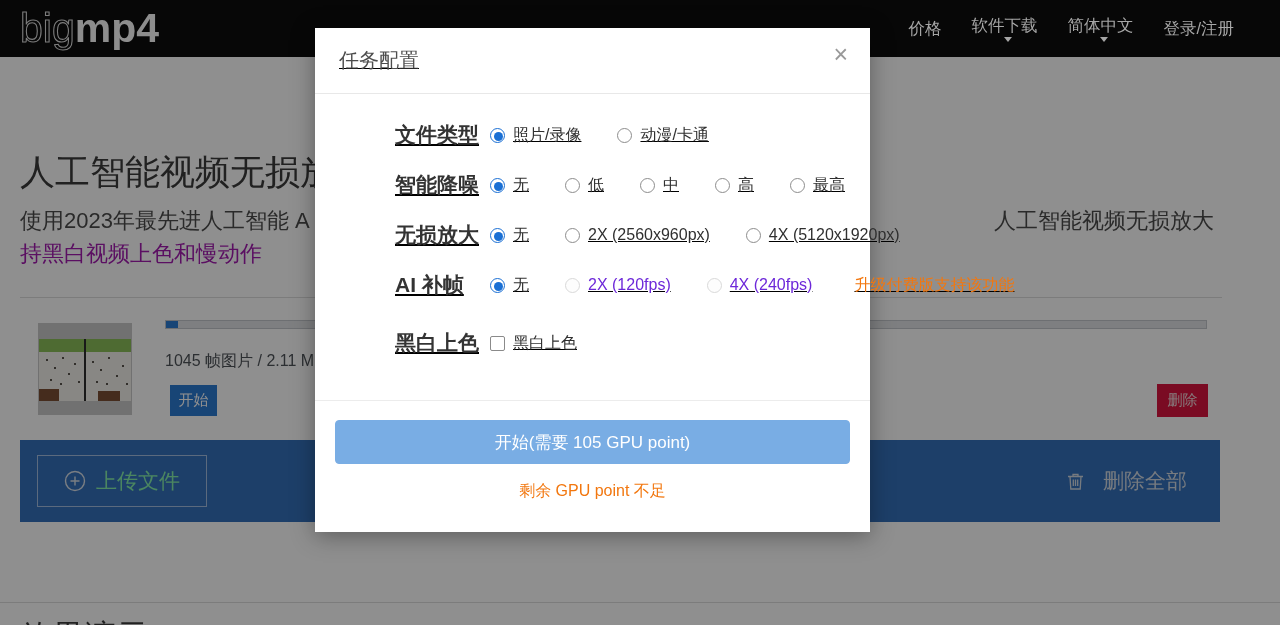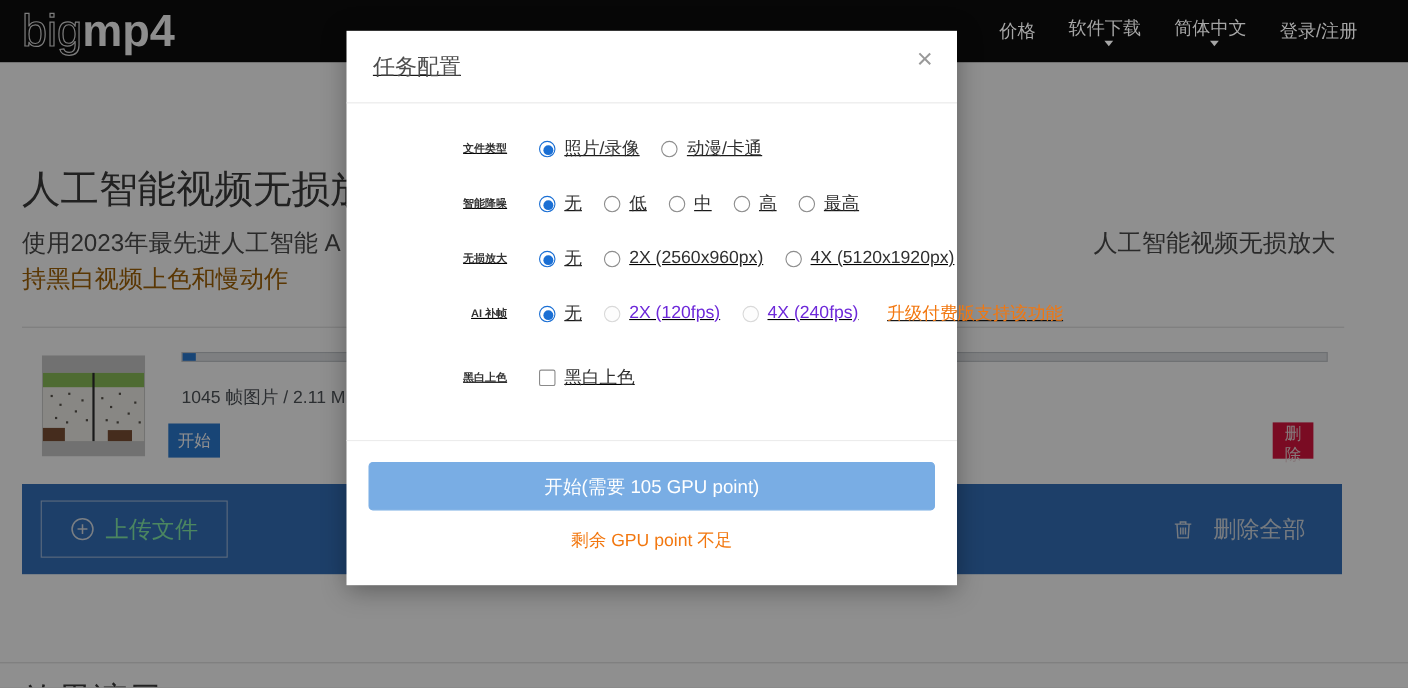--- a/index.html
+++ b/index.html
@@ -15,46 +15,46 @@
   }
   .logo-mp4{color:#8d8d8d;font-weight:700;}
   .nav-menu{margin-left:auto;margin-right:46px;display:flex;align-items:center;gap:30px;}
   .nav-item{color:#a6a6a6;font-size:16.5px;display:flex;align-items:center;cursor:pointer;white-space:nowrap;flex-direction:column;}
   .caret{display:inline-block;width:0;height:0;border-left:4px solid transparent;border-right:4px solid transparent;border-top:5px solid #a6a6a6;margin-left:7px;}
 
   
   .content{position:absolute;top:57px;left:0;right:0;bottom:0;background:#ffffff;}
   .page-title{position:absolute;left:20px;top:92px;font-size:35px;font-weight:400;color:#3c3c3c;margin:0;}
   .sub1{position:absolute;left:20px;right:66px;top:149px;display:flex;justify-content:space-between;font-size:22px;color:#4c4c4c;}
-  .sub2{position:absolute;left:20px;top:182px;font-size:22px;color:#a16207;}
+  .sub2{position:absolute;left:20px;top:182px;font-size:22px;color:#a21caf;}
   .hr1{position:absolute;left:20px;right:58px;top:240px;border-top:1px solid #dedede;}
   .thumb{position:absolute;left:38px;top:266px;width:94px;height:92px;}
   .progress{position:absolute;left:165px;top:263px;width:1042px;height:9px;background:#e0e3e6;border:1px solid #c3c7cb;}
   .progress-fill{height:100%;background:var(--accent);}
   .finfo{position:absolute;left:165px;top:294px;font-size:16px;color:#4f5459;}
-  .btn-start-sm{position:absolute;left:153px;top:328px;width:47px;height:31px;background:var(--accent);color:#fff;border:none;font-size:15px;cursor:pointer;}
-  .btn-del-sm{position:absolute;left:1157px;top:327px;width:37px;height:33px;background:var(--danger);color:#efd7da;border:none;font-size:15px;cursor:pointer;}
+  .btn-start-sm{position:absolute;left:170px;top:328px;width:47px;height:31px;background:var(--accent);color:#fff;border:none;font-size:15px;cursor:pointer;}
+  .btn-del-sm{position:absolute;left:1157px;top:327px;width:51px;height:33px;background:var(--danger);color:#efd7da;border:none;font-size:15px;cursor:pointer;}
   .navy{position:absolute;left:20px;top:383px;width:1200px;height:82px;background:var(--navy);display:flex;align-items:center;}
   .btn-upload{margin-left:17px;height:52px;padding:0 26px;display:flex;align-items:center;gap:10px;background:transparent;border:1px solid rgba(255,255,255,.55);color:#86efac;font-size:21px;cursor:pointer;}
   .delete-all{margin-left:auto;margin-right:33px;display:flex;align-items:center;gap:19px;color:#d2dae3;font-size:21px;cursor:pointer;}
   .hr2{position:absolute;left:0;right:0;top:545px;border-top:1px solid #dedede;}
   .demo-title{position:absolute;left:20px;top:558px;font-size:32px;font-weight:400;color:#3c3c3c;margin:0;}
 
   .overlay{position:absolute;top:57px;left:0;right:0;bottom:0;background:rgba(0,0,0,0.44);}
 
   
   .modal{position:absolute;left:315px;top:28px;width:555px;height:504px;background:#fff;box-shadow:0 4px 22px rgba(0,0,0,.35);text-decoration:underline;}
   .modal-header{height:66px;padding:19px 24px 0;border-bottom:1px solid #e8e8e8;}
   .modal-title{font-size:20px;color:#4d4d4d;}
   .modal-close{position:absolute;top:12px;right:20px;font-size:25px;line-height:1;color:#999;cursor:pointer;background:none;border:none;padding:2px;}
   .modal-body{padding:16px 20px 0 80px;}
   .cfg-row{display:flex;align-items:center;height:50px;}
   .cfg-row.gap{margin-top:8px;}
-  .cfg-label{width:66px;text-align:right;font-weight:700;font-size:10px;color:#333;flex:none;white-space:nowrap;}
-  .cfg-opts{margin-left:29px;display:flex;align-items:center;gap:20px;font-size:16px;color:#2f2f2f;}
+  .cfg-label{width:66px;text-align:right;font-weight:700;font-size:21px;color:#333;flex:none;white-space:nowrap;}
+  .cfg-opts{margin-left:29px;display:flex;align-items:center;gap:36px;font-size:16px;color:#2f2f2f;}
   .opt{display:flex;align-items:center;gap:8px;cursor:pointer;white-space:nowrap;}
   .radio{width:15px;height:15px;border:1.5px solid #8d8d8d;border-radius:50%;background:#fff;position:relative;flex:none;}
   .radio.checked{border-color:var(--radio);}
   .radio.checked::after{content:"";position:absolute;left:3px;top:3px;width:9px;height:9px;border-radius:50%;background:var(--radio);}
   .radio.disabled{border-color:#d9d9d9;background:#fdfdfd;}
   .opt.disabled .opt-text{color:#6d28d9;}
   .checkbox{width:15px;height:15px;border:1.5px solid #8a8a8a;border-radius:2px;background:#fff;flex:none;}
   .upgrade-link{margin-left:6px;color:var(--warn);cursor:pointer;white-space:nowrap;}
   .modal-footer{position:absolute;left:0;right:0;top:372px;border-top:1px solid #ececec;padding:19px 20px 0;}
   .btn-start-big{display:block;width:100%;height:44px;background:var(--btnblue);border:1px solid var(--btnblue);border-radius:4px;color:#fff;font-size:17px;cursor:pointer;}

